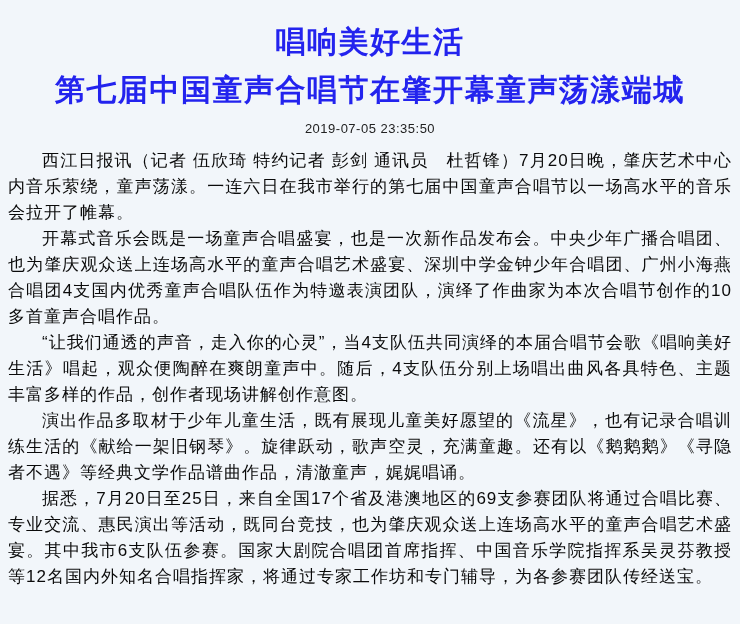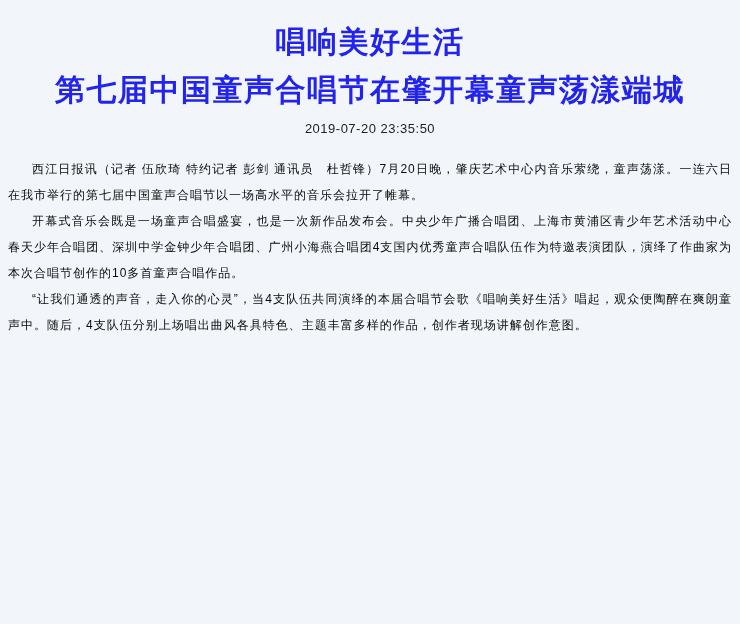--- a/index.html
+++ b/index.html
@@ -33,22 +33,22 @@
     display: block;
   }
   .article-timestamp {
     margin-top: 7px;
     text-align: center;
     font-size: 13px;
     letter-spacing: 0.5px;
     color: #222222;
   }
   .article-body {
-    margin-top: 20px;
-    font-size: 12px;
+    margin-top: 12px;
+    font-size: 17px;
     line-height: 26px;
     letter-spacing: 1px;
     color: #0a0a0a;
     text-align: justify;
   }
   .article-body p {
     margin: 0;
     padding: 0;
     text-indent: 2em;
   }
@@ -56,21 +56,23 @@
 </head>
 <body>
 
 <div class="article-page">
 
   <h1 class="article-title">
     <span class="title-line">唱响美好生活</span>
     <span class="title-line">第七届中国童声合唱节在肇开幕童声荡漾端城</span>
   </h1>
 
-  <div class="article-timestamp">2019-07-20 23:35:50</div>
+  <div class="article-timestamp">2019-07-05 23:35:50</div>
 
   <div class="article-body">
     <p>西江日报讯（记者 伍欣琦 特约记者 彭剑 通讯员　杜哲锋）7月20日晚，肇庆艺术中心内音乐萦绕，童声荡漾。一连六日在我市举行的第七届中国童声合唱节以一场高水平的音乐会拉开了帷幕。</p>
-    <p>开幕式音乐会既是一场童声合唱盛宴，也是一次新作品发布会。中央少年广播合唱团、上海市黄浦区青少年艺术活动中心春天少年合唱团、深圳中学金钟少年合唱团、广州小海燕合唱团4支国内优秀童声合唱队伍作为特邀表演团队，演绎了作曲家为本次合唱节创作的10多首童声合唱作品。</p>
+    <p>开幕式音乐会既是一场童声合唱盛宴，也是一次新作品发布会。中央少年广播合唱团、也为肇庆观众送上连场高水平的童声合唱艺术盛宴、深圳中学金钟少年合唱团、广州小海燕合唱团4支国内优秀童声合唱队伍作为特邀表演团队，演绎了作曲家为本次合唱节创作的10多首童声合唱作品。</p>
     <p>“让我们通透的声音，走入你的心灵”，当4支队伍共同演绎的本届合唱节会歌《唱响美好生活》唱起，观众便陶醉在爽朗童声中。随后，4支队伍分别上场唱出曲风各具特色、主题丰富多样的作品，创作者现场讲解创作意图。</p>
+    <p>演出作品多取材于少年儿童生活，既有展现儿童美好愿望的《流星》，也有记录合唱训练生活的《献给一架旧钢琴》。旋律跃动，歌声空灵，充满童趣。还有以《鹅鹅鹅》《寻隐者不遇》等经典文学作品谱曲作品，清澈童声，娓娓唱诵。</p>
+    <p>据悉，7月20日至25日，来自全国17个省及港澳地区的69支参赛团队将通过合唱比赛、专业交流、惠民演出等活动，既同台竞技，也为肇庆观众送上连场高水平的童声合唱艺术盛宴。其中我市6支队伍参赛。国家大剧院合唱团首席指挥、中国音乐学院指挥系吴灵芬教授等12名国内外知名合唱指挥家，将通过专家工作坊和专门辅导，为各参赛团队传经送宝。</p>
   </div>
 
 </div>
 
 </body></html>

